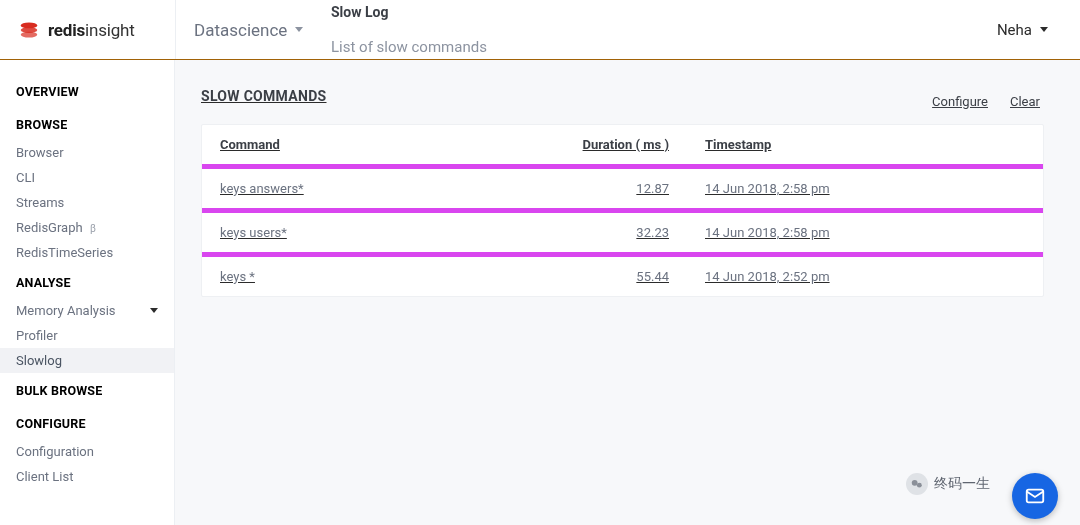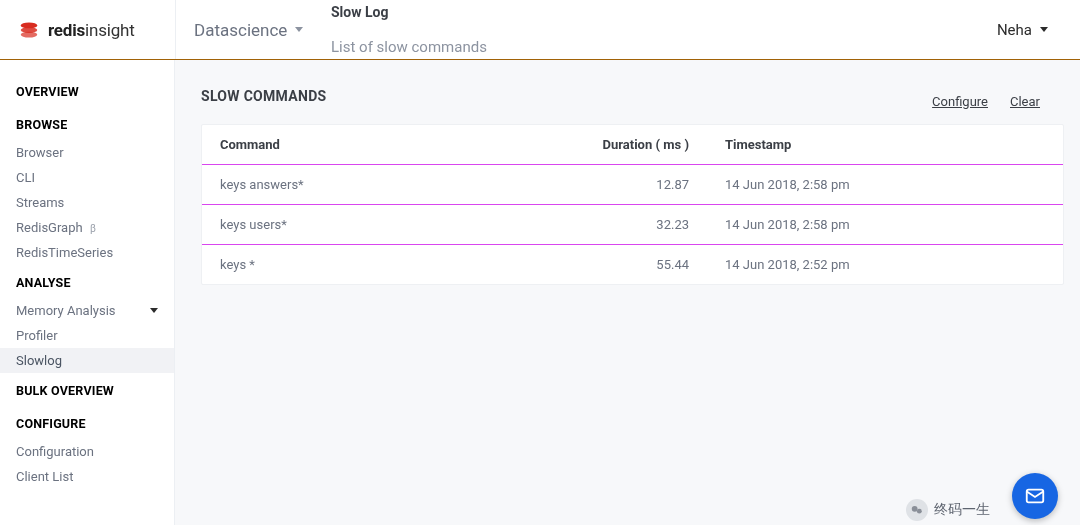--- a/index.html
+++ b/index.html
@@ -103,22 +103,23 @@
       display: inline-block;
       width: 0; height: 0;
       border-left: 4px solid transparent;
       border-right: 4px solid transparent;
       border-top: 5px solid #2b2b2b;
     }
     .caret.light { border-top-color: #8c93a0; }
 
     .content {
       flex: 1;
-      padding: 28px 16px 0 26px;
+      padding: 28px 36px 0 26px;
       position: relative;
+      text-decoration: underline;
     }
     .section-title {
       font-size: 14px;
       font-weight: 700;
       color: #3b3f46;
       letter-spacing: 0.3px;
     }
     .actions {
       position: absolute;
       right: 40px;
@@ -135,38 +136,38 @@
     .table {
       margin-top: 20px;
       background: #fff;
       border: 1px solid #eef0f3;
       border-radius: 2px;
     }
     .row {
       display: flex;
       align-items: center;
       padding: 12px 18px;
-      border-bottom: 1px solid #d946ef;
+      border-bottom: 5px solid #d946ef;
       font-size: 13px;
       color: #6b7280;
     }
     .row:last-child { border-bottom: none; }
     .row.header {
       font-weight: 700;
       color: #3b3f46;
       font-size: 13px;
     }
     .col-cmd { flex: 1; }
     .col-dur { width: 140px; text-align: right; padding-right: 36px; }
     .col-ts  { width: 320px; text-align: left; }
 
     .footer-brand {
       position: absolute;
       right: 90px;
-      bottom: 4px;
+      bottom: 30px;
       display: flex;
       align-items: center;
       gap: 6px;
       color: #5f6570;
       font-size: 14px;
     }
     .wechat-circle {
       width: 22px; height: 22px; border-radius: 50%;
       background: #dfe2e6;
       display: flex; align-items: center; justify-content: center;
@@ -238,21 +239,21 @@
       <div class="nav-item">
         <span>Memory Analysis</span>
         <span class="caret"></span>
       </div>
       <div class="nav-item">
         <span>Profiler</span>
       </div>
       <div class="nav-item active">
         <span>Slowlog</span>
       </div>
-      <div class="sec-head">BULK OVERVIEW</div>
+      <div class="sec-head">BULK BROWSE</div>
       <div class="sec-head">CONFIGURE</div>
       <div class="nav-item">
         <span>Configuration</span>
       </div>
       <div class="nav-item">
         <span>Client List</span>
       </div>
     </div>
 
   <div class="content">

